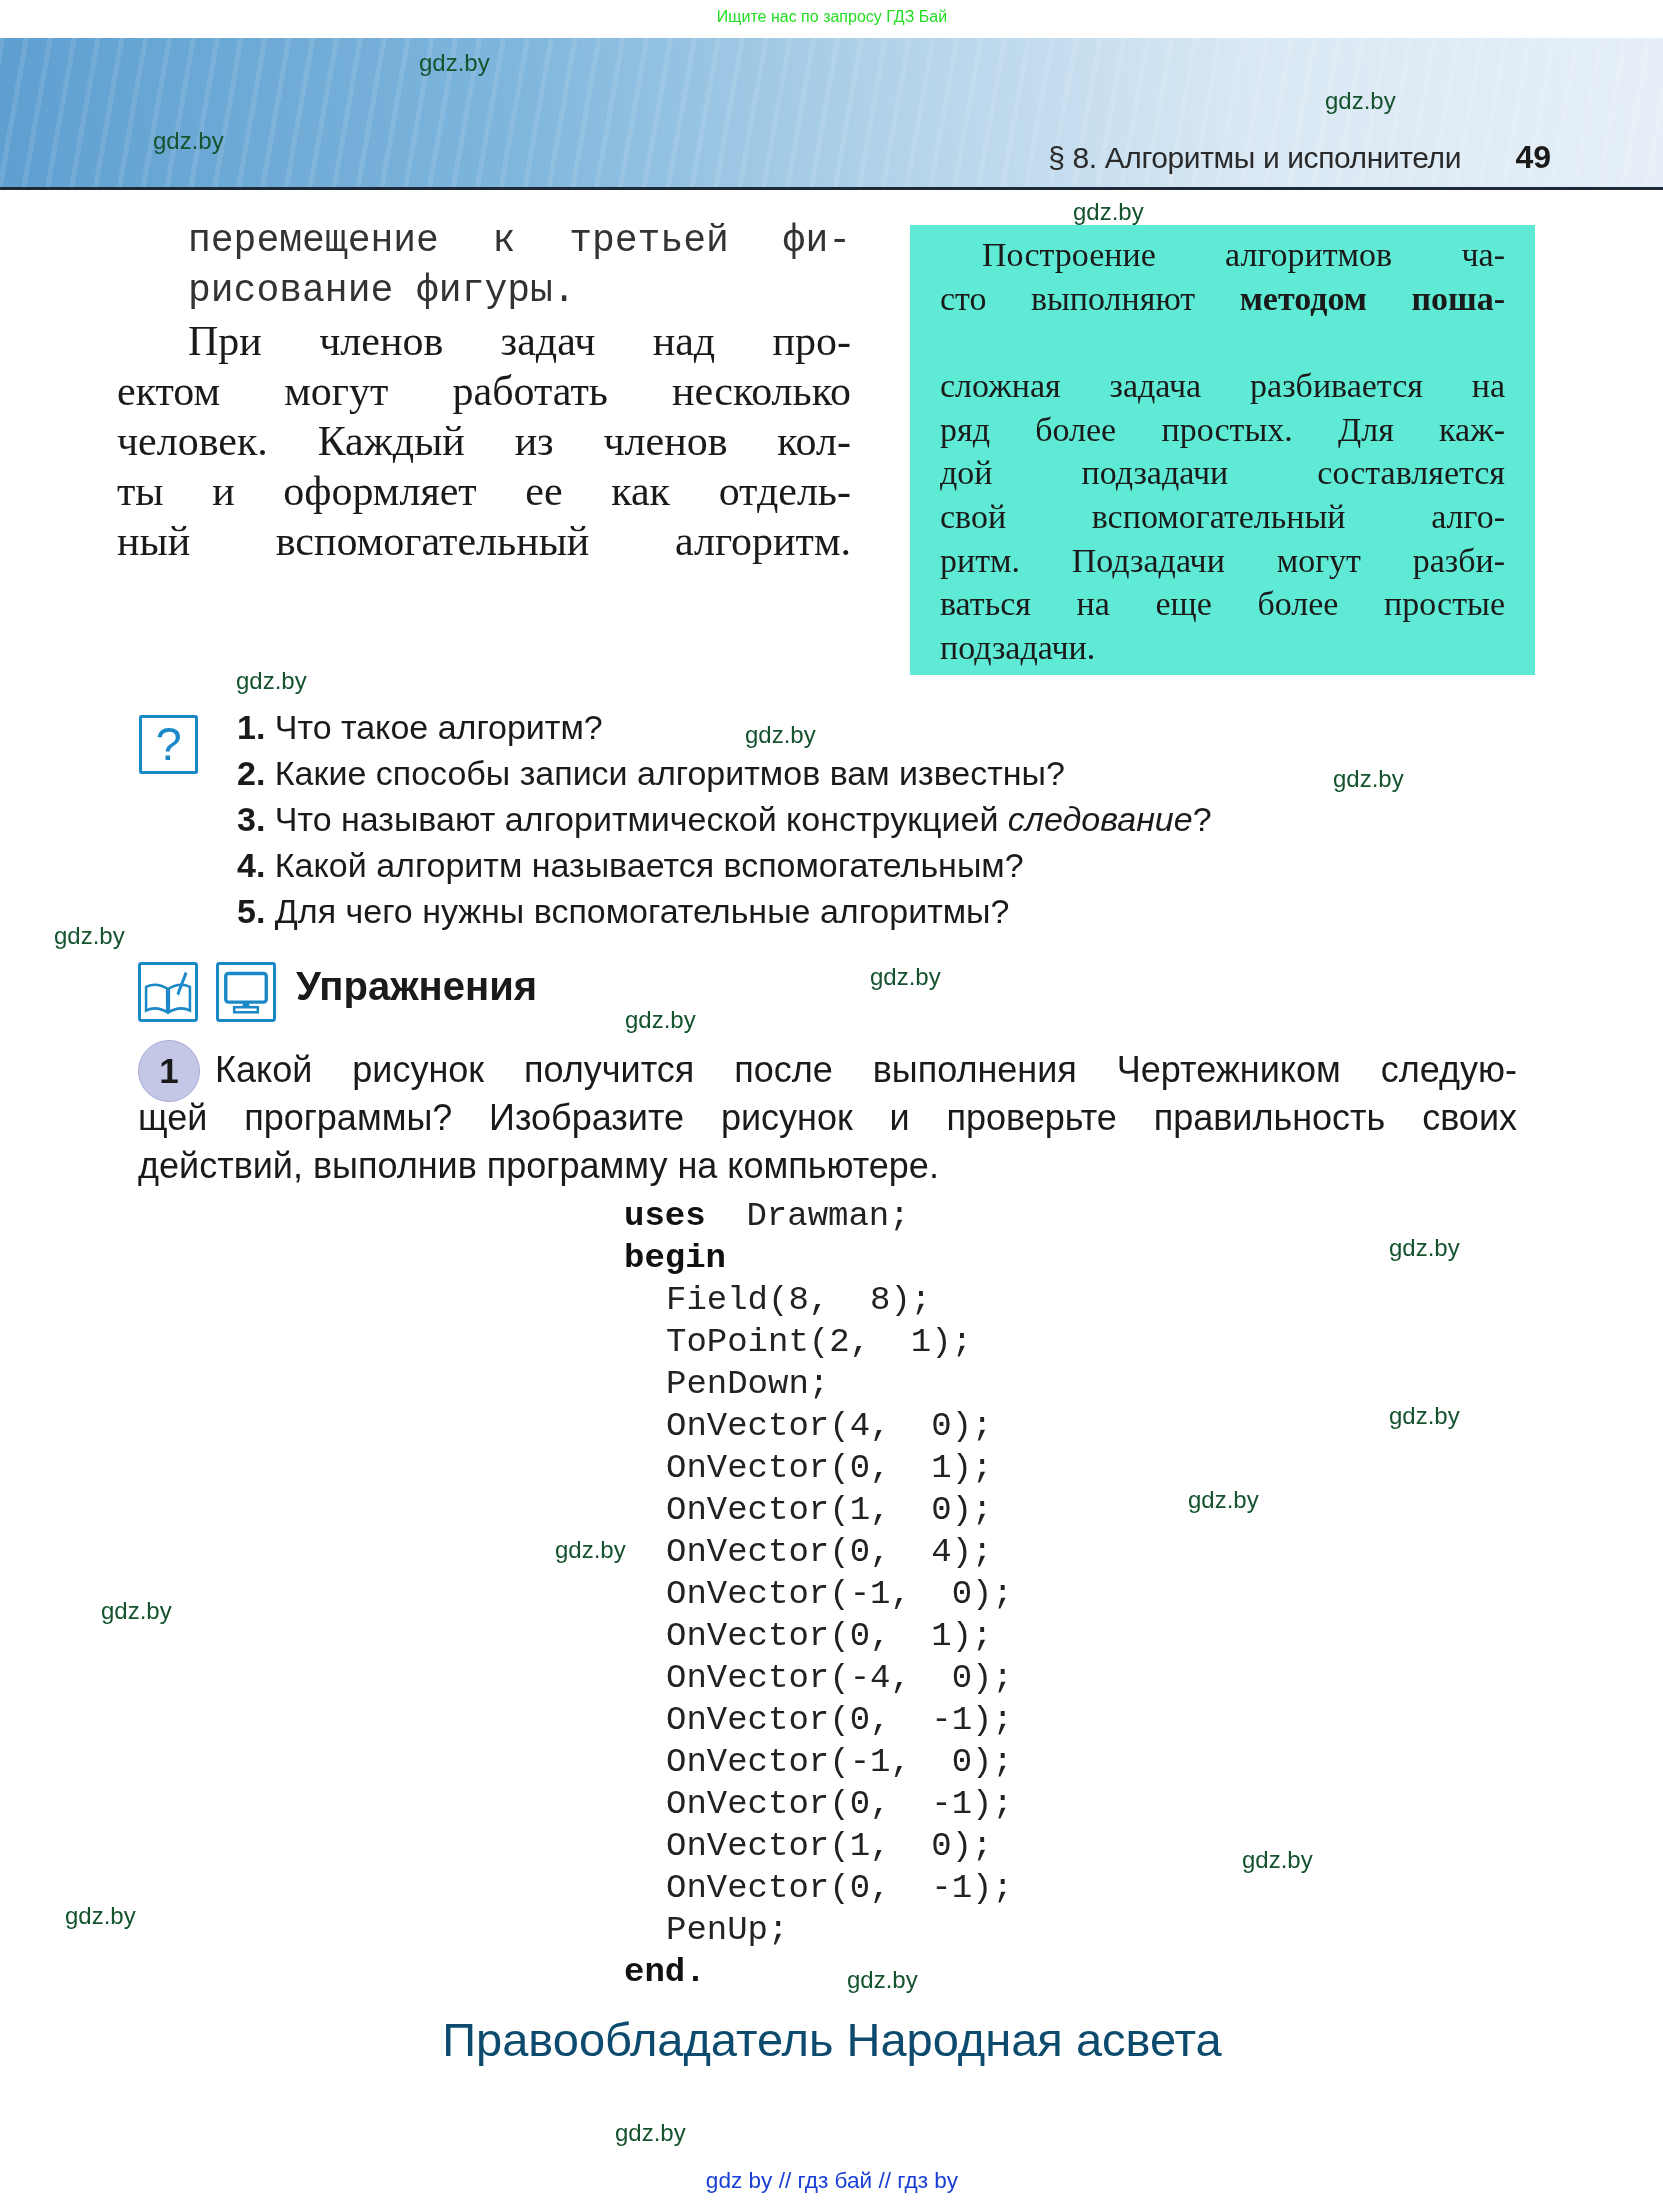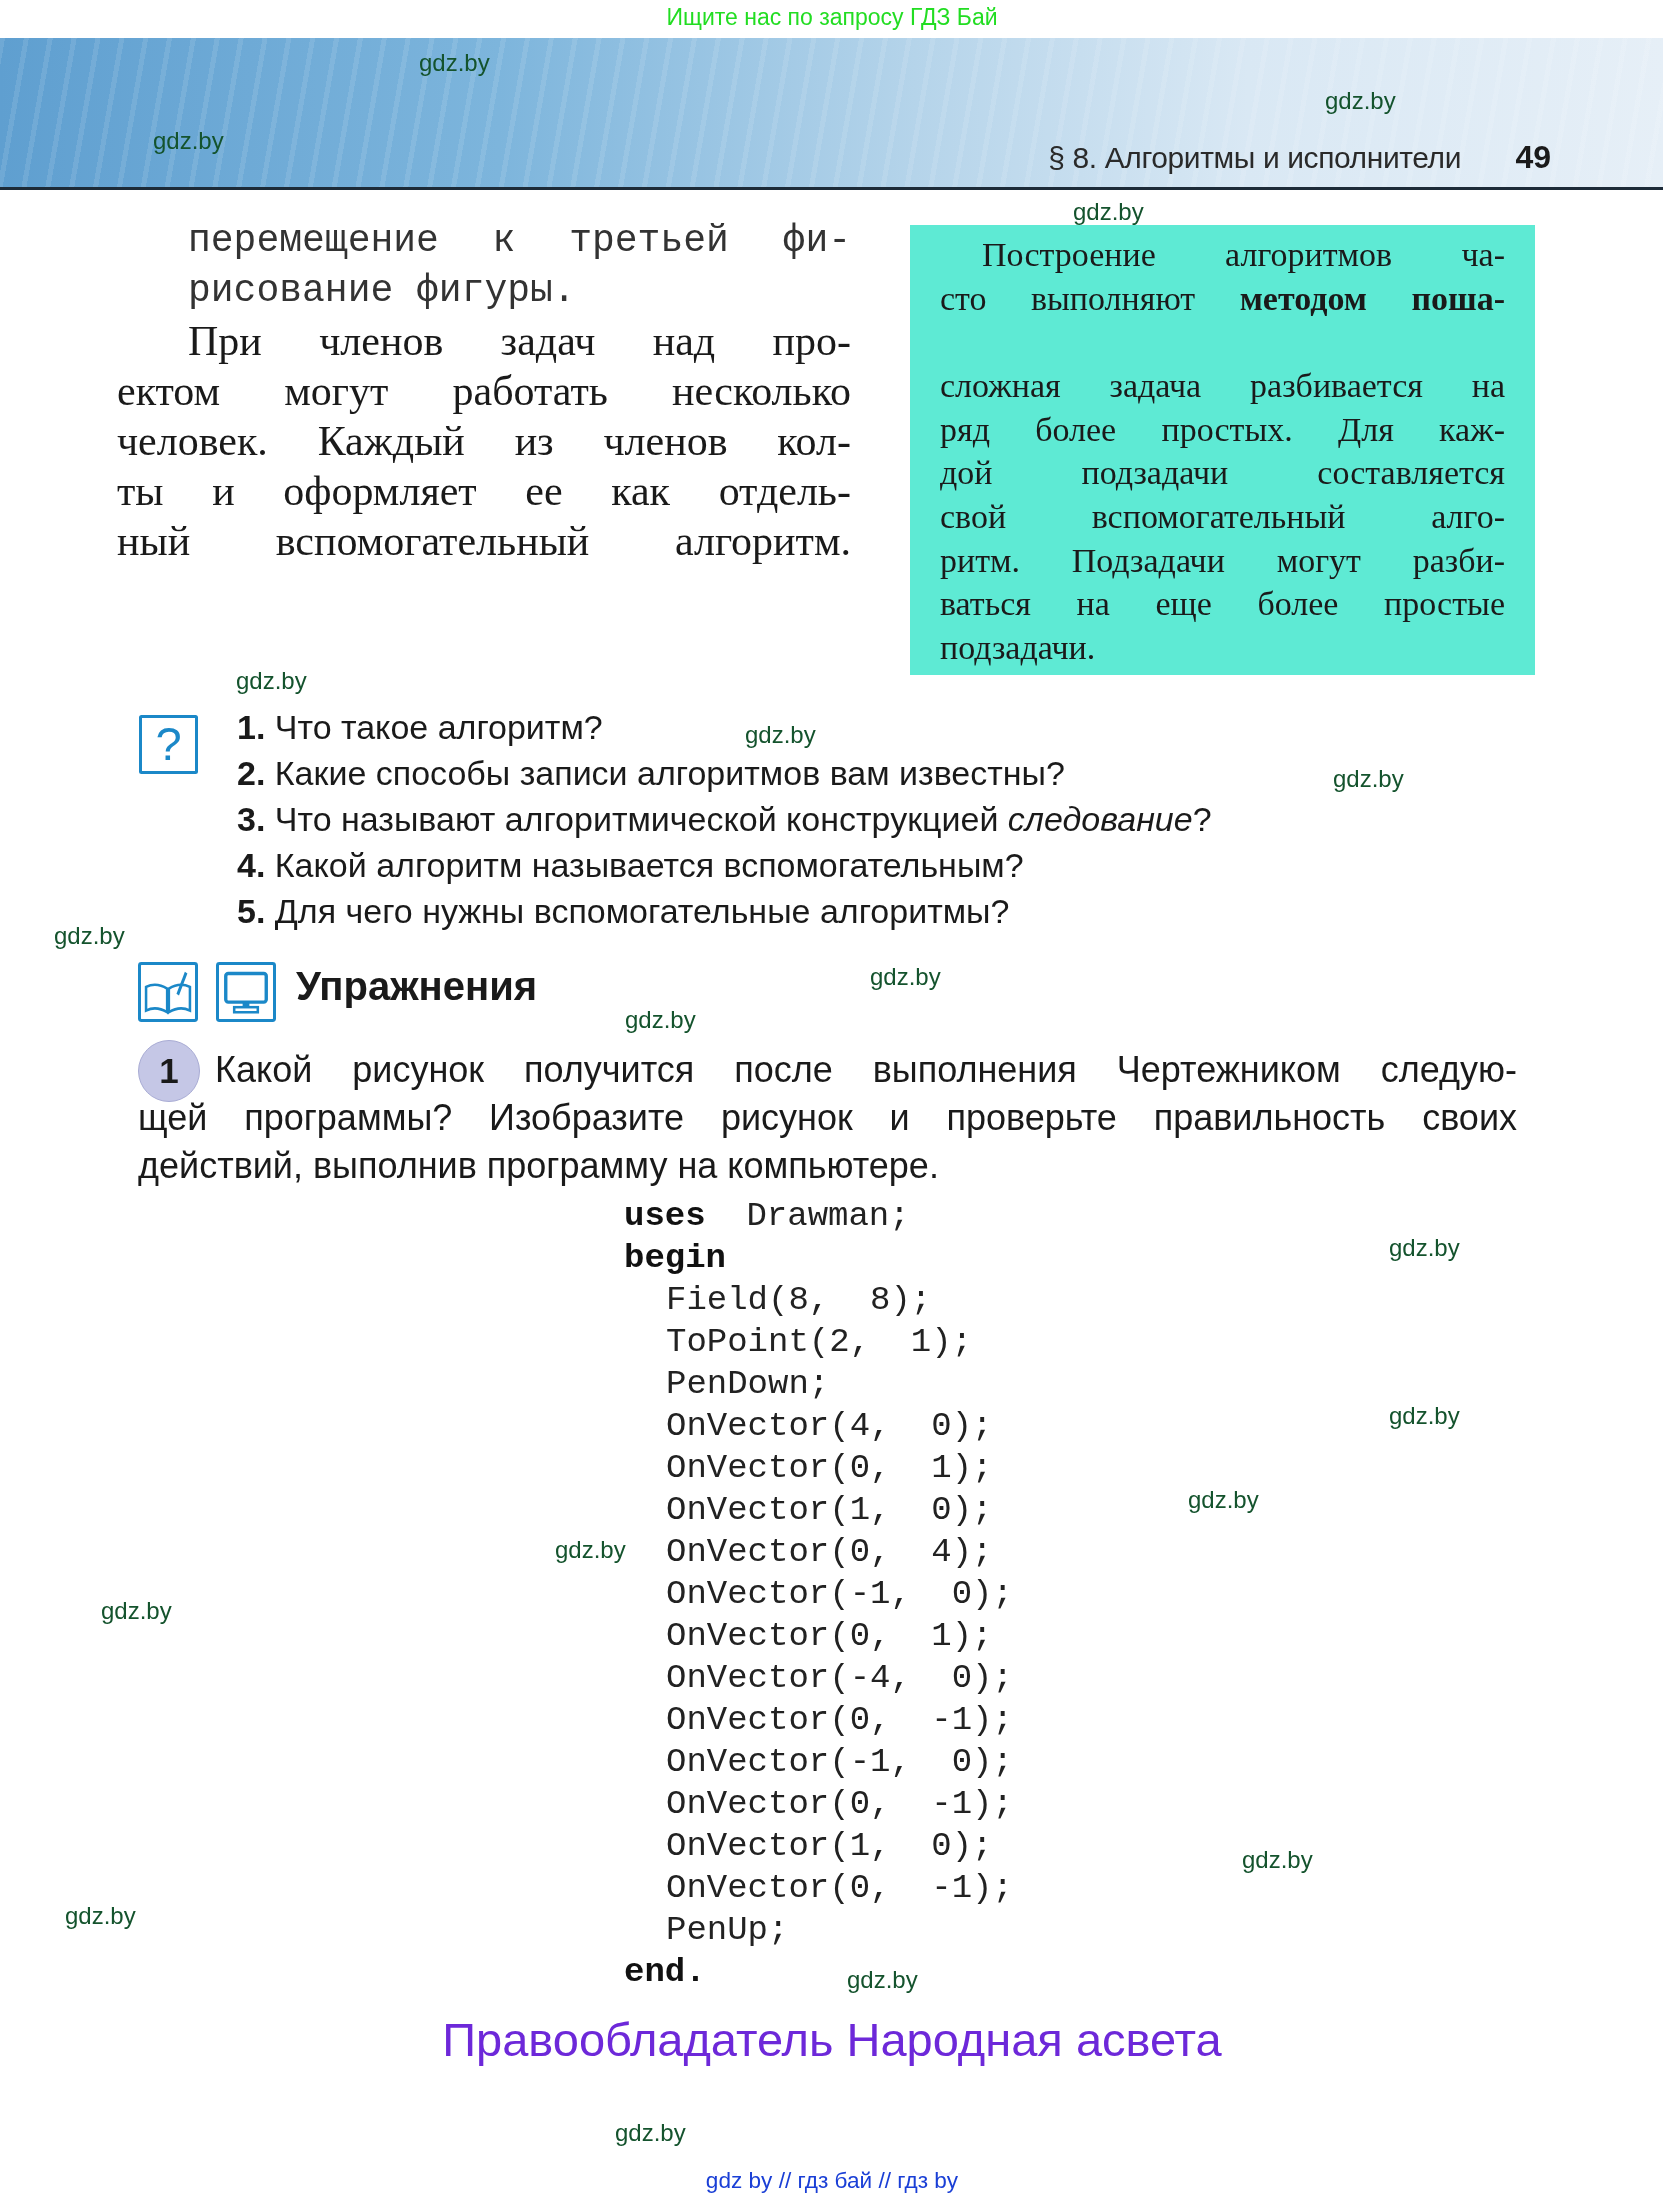--- a/index.html
+++ b/index.html
@@ -1,18 +1,18 @@
 <!DOCTYPE html>
 <html style="font-size:13.4px"><head>
 <meta charset="utf-8">
 <style>
   html, body { margin:0; padding:0; }
   body { width:1664px; height:2205px; position:relative; background:#ffffff; overflow:hidden; font-family:"Liberation Sans", sans-serif; color:#1a1a1a; }
   .abs { position:absolute; }
-  .top-banner { left:0; top:0; width:1664px; height:38px; text-align:center; font-size:23px; line-height:34px; color:#22dd22; }
+  .top-banner { left:0; top:0; width:1664px; height:38px; text-align:center; font-size:16px; line-height:34px; color:#22dd22; }
   .header-band { left:0; top:38px; width:1664px; height:149px; border-bottom:3.4px solid #1d2b38;
     background:
       repeating-linear-gradient(100deg, rgba(255,255,255,0.10) 0 5px, rgba(255,255,255,0) 5px 23.5px),
       linear-gradient(90deg, #5f9fd0 0%, #7db5dc 30%, #b5d4ea 55%, #d9e8f4 75%, #e6eff7 100%); }
   .header-title { right:203px; top:141px; font-size:30px; color:#2a2a2a; letter-spacing:-0.4px; }
   .page-num { right:113px; top:139px; font-size:32px; font-weight:bold; color:#1a1a1a; }
   .wm { font-family:"Liberation Sans", sans-serif; font-size:24px; color:#14532d; }
   .left-col { left:117px; top:216px; width:734px; }
   .left-col .line { height:50px; line-height:50px; font-size:39px; white-space:nowrap; text-align:justify; text-align-last:justify; }
   .left-col .mono-line { font-family:"Liberation Mono", monospace; font-size:38px; color:#333; }
@@ -30,21 +30,21 @@
   .ex-title { left:296px; top:964px; font-size:40px; font-weight:bold; color:#1a1a1a; }
   .ex-num { left:138px; top:1040px; width:62px; height:62px; border-radius:50%; background:#c5c7e6; border:1.7px solid #a9acd4; box-sizing:border-box; text-align:center; line-height:59px; font-size:35px; font-weight:bold; }
   .ex-text { left:138px; top:1046px; width:1379px; }
   .ex-text .el { height:48px; line-height:48px; font-size:36px; white-space:nowrap; text-align:justify; text-align-last:justify; }
   .ex-text .el.first { padding-left:77px; }
   .ex-text .el.last { text-align-last:left; }
   .code { left:605px; top:1195px; }
   .code .cl { height:42px; line-height:42px; font-family:"Liberation Mono", monospace; font-size:34px; white-space:pre; color:#222;margin-left:19px; }
   .code .kw { font-weight:bold; color:#111; }
   .code .ind { padding-left:42px; }
-  .copyright { left:0; top:2012px; width:1664px; text-align:center; font-size:47px; color:#6d28d9; }
+  .copyright { left:0; top:2012px; width:1664px; text-align:center; font-size:47px; color:#0c4a6e; }
   .bottom-links { left:0; top:2168px; width:1664px; text-align:center; font-size:22.6px; color:#1a3fd6; }
 </style>
 </head>
 <body>
 
 <div class="abs top-banner">Ищите нас по запросу ГДЗ Бай</div>
 
 <div class="abs header-band"></div>
 <div class="abs header-title">§ 8. Алгоритмы и исполнители</div>
 <div class="abs page-num">49</div>

